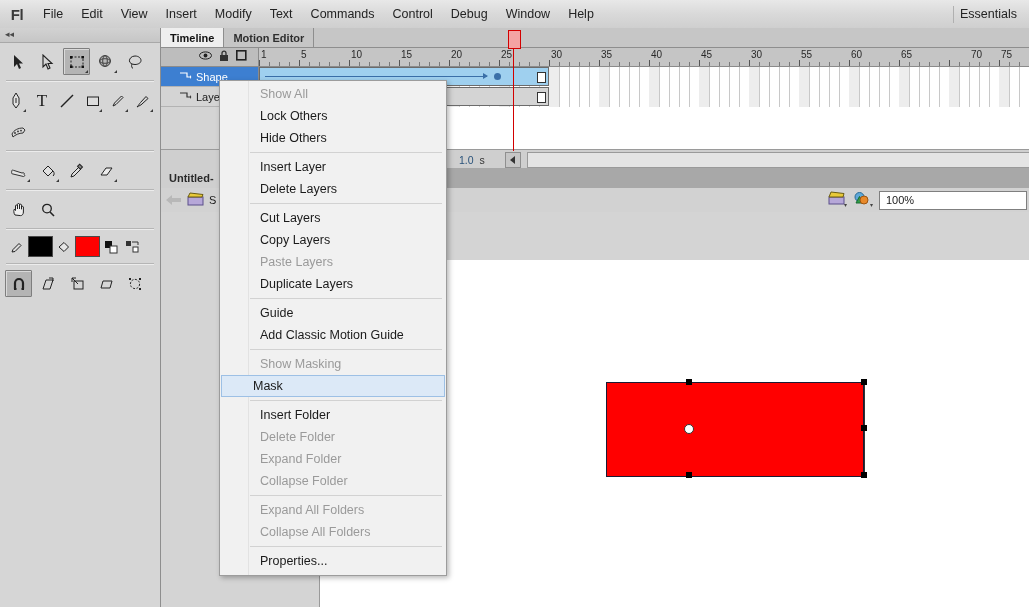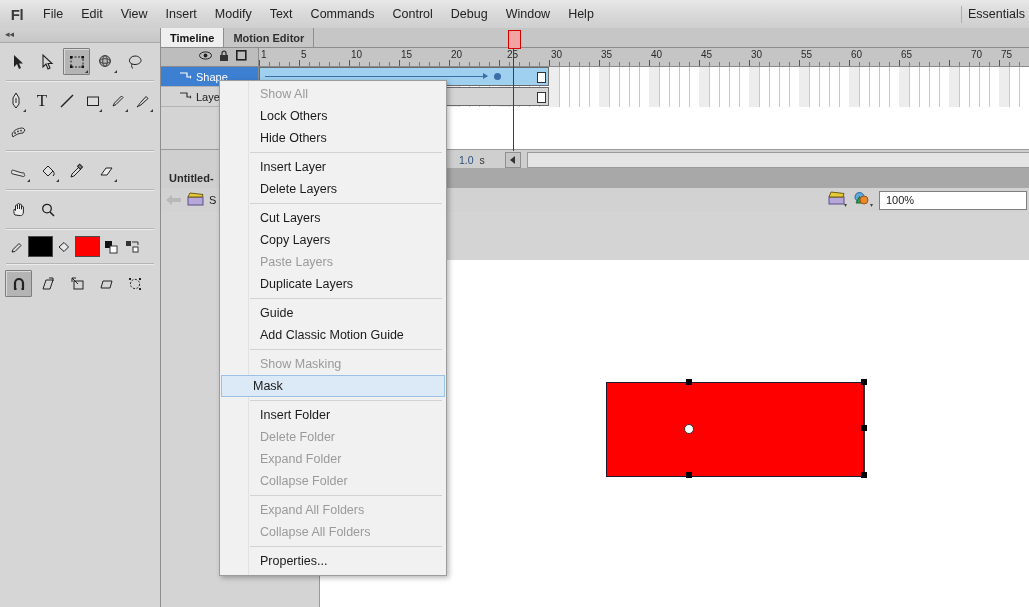--- a/index.html
+++ b/index.html
@@ -24,21 +24,21 @@
   .fl-logo {
     width: 34px; height: 28px; display: flex; align-items: center; justify-content: center;
     font-weight: bold; font-size: 15px; color: #3a3a3a; letter-spacing: -0.5px;
   }
   .menu-item {
     padding: 0 9px; height: 28px; line-height: 28px; font-size: 12.5px;
     color: #232323; cursor: default; white-space: nowrap;
   }
   .menubar-spacer { flex: 1; }
   .menu-sep-v { width: 1px; height: 17px; background: #b0b0b0; margin: 0 6px; }
-  .workspace-label { font-size: 12.5px; color: #232323; padding-right: 4px; white-space: nowrap; }
+  .workspace-label { font-size: 12.5px; color: #232323; padding-right: 12px; white-space: nowrap; }
 
   
   .tools-panel {
     position: absolute; left: 0; top: 28px; width: 160px; height: 579px;
     background: #d6d6d6; border-right: 1px solid #8e8e8e;
   }
   .tools-collapse {
     height: 14px; background: linear-gradient(to bottom,#d2d2d2,#c6c6c6);
     border-bottom: 1px solid #a8a8a8; font-size: 9px; color: #4a4a4a;
     padding-left: 5px; line-height: 13px;
@@ -570,21 +570,21 @@
             <div class="tick" style="left: 720px;"></div>
             <div class="tick" style="left: 730px;"></div>
             <div class="tick major" style="left: 740px;"></div>
             <div class="tick" style="left: 750px;"></div>
             <div class="tick" style="left: 760px;"></div>
             <div class="ruler-num" style="left: 2px;">1</div>
             <div class="ruler-num" style="left: 42px;">5</div>
             <div class="ruler-num" style="left: 92px;">10</div>
             <div class="ruler-num" style="left: 142px;">15</div>
             <div class="ruler-num" style="left: 192px;">20</div>
-            <div class="ruler-num" style="left: 248px;">25</div>
+            <div class="ruler-num" style="left: 242px;">25</div>
             <div class="ruler-num" style="left: 292px;">30</div>
             <div class="ruler-num" style="left: 342px;">35</div>
             <div class="ruler-num" style="left: 392px;">40</div>
             <div class="ruler-num" style="left: 442px;">45</div>
             <div class="ruler-num" style="left: 492px;">30</div>
             <div class="ruler-num" style="left: 542px;">55</div>
             <div class="ruler-num" style="left: 592px;">60</div>
             <div class="ruler-num" style="left: 642px;">65</div>
             <div class="ruler-num" style="left: 712px; text-align: center;">70</div>
             <div class="ruler-num" style="left: 742px;">75</div>

